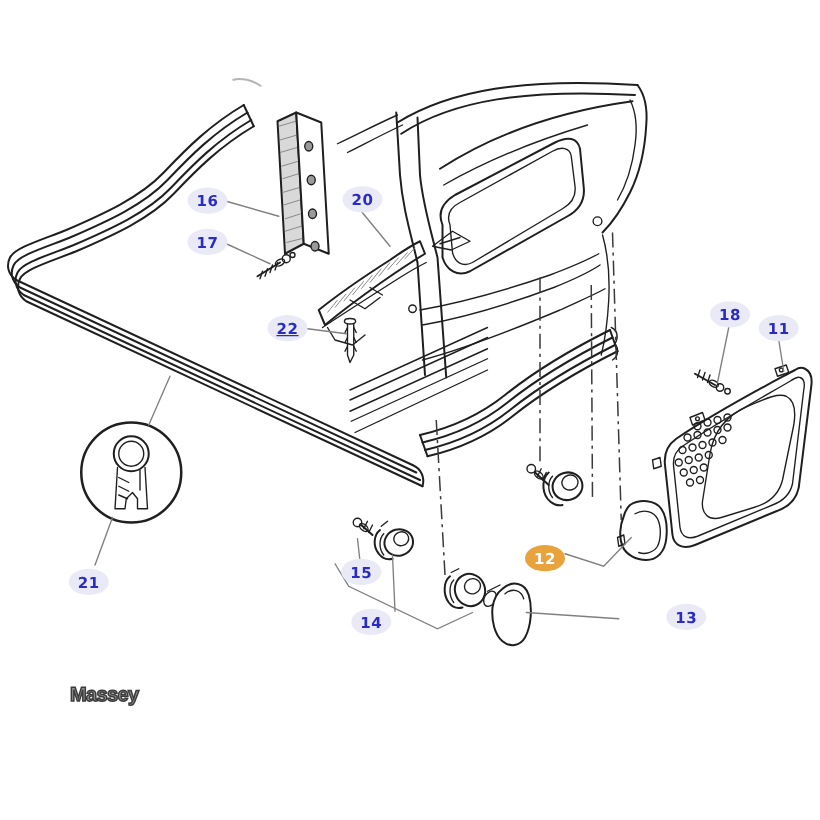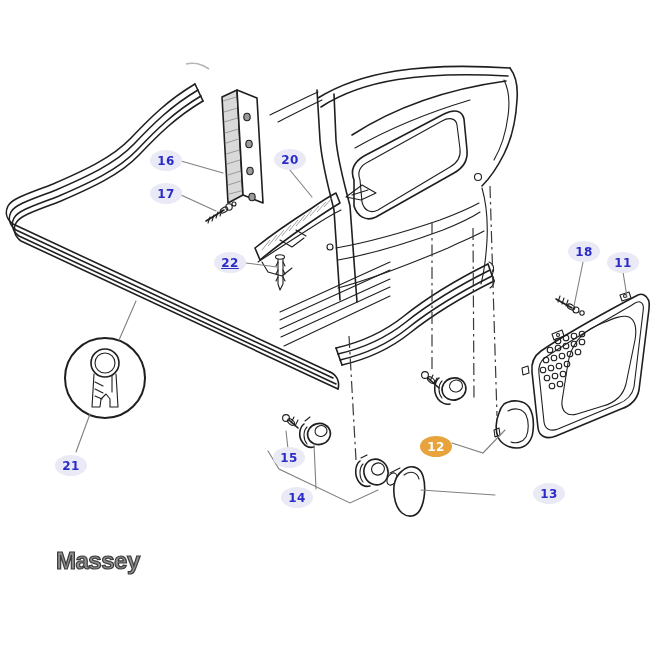--- a/index.html
+++ b/index.html
@@ -28,21 +28,21 @@
   .faint{stroke:#b5b5b5;stroke-width:1.6;}
   .callout{
     position:absolute;width:32px;height:21px;margin-left:-16px;margin-top:-11px;
     display:flex;align-items:center;justify-content:center;
     background:var(--callout-bg);border-radius:50%;
     color:var(--callout-text);font-size:12px;font-weight:bold;letter-spacing:.5px;
     user-select:none;cursor:pointer;
   }
   .callout.hl{background:var(--highlight-bg);color:var(--highlight-text);}
   .logo{position:absolute;left:56px;top:550px;line-height:.88;letter-spacing:-.5px;
-        font-family:"Liberation Sans","DejaVu Sans",sans-serif;font-weight:bold;font-size:24px;}
+        font-family:"Liberation Sans","DejaVu Sans",sans-serif;font-weight:bold;font-size:16px;}
   .logo .w1{color:#8f8f8f;-webkit-text-stroke:1.2px #3c3c3c;}
   .logo .w2{color:var(--logo-red);}
   .logo .w3{color:#d9d9d9;-webkit-text-stroke:1.1px #9d9d9d;}
 </style>
 </head>
 <body>
 
 <div class="stage">
 
   <svg width="656" height="656" viewBox="0 0 656 656">

